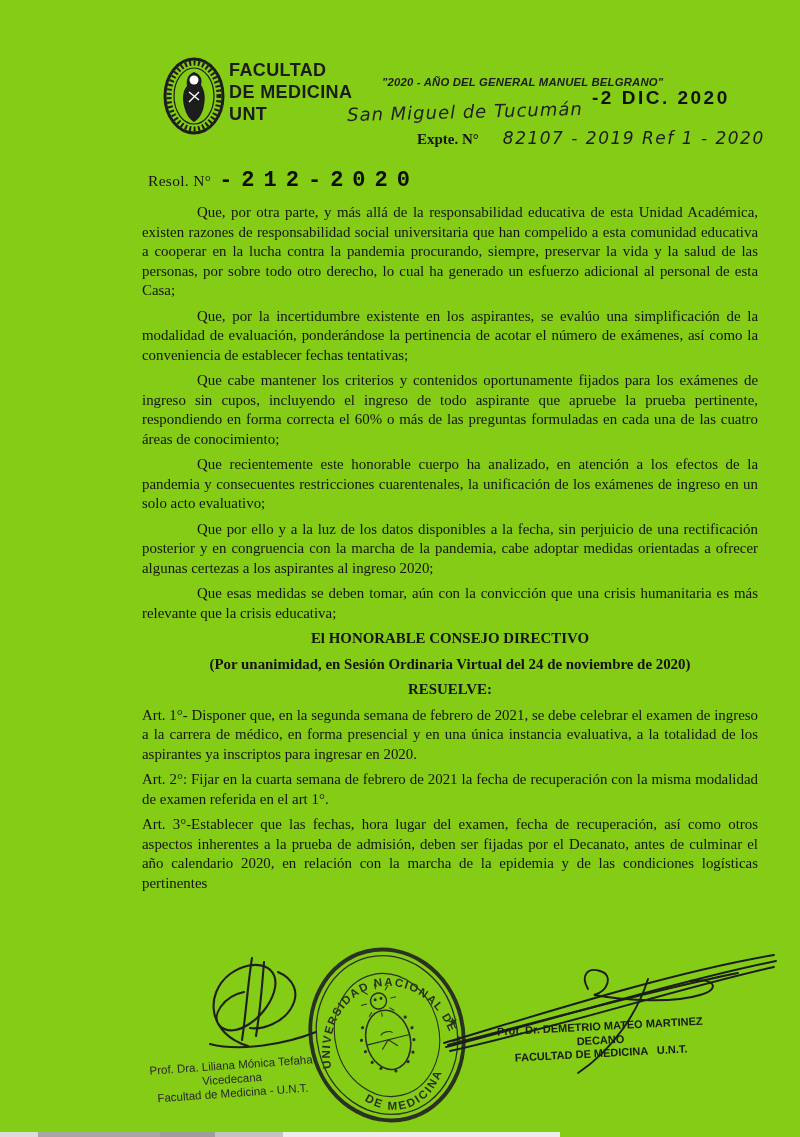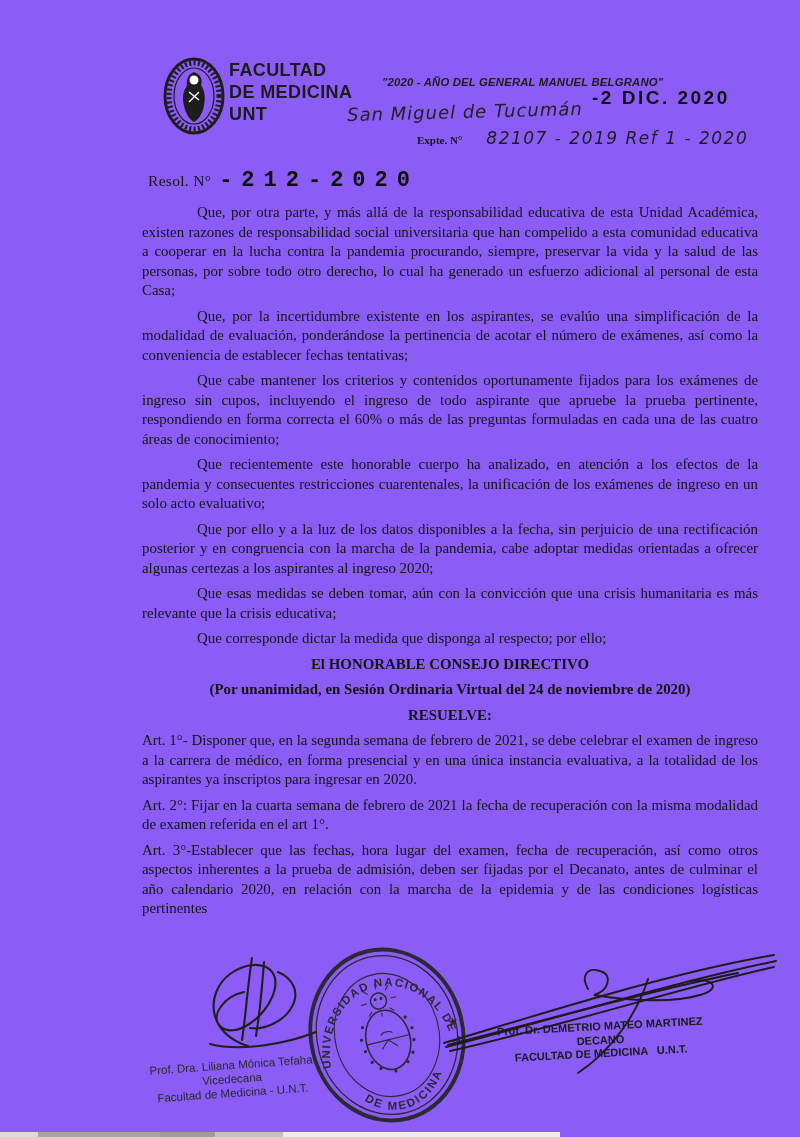--- a/index.html
+++ b/index.html
@@ -1,18 +1,18 @@
 <!DOCTYPE html>
 <html><head>
 <meta charset="utf-8">
 <style>
   html,body{margin:0;padding:0;background:#ffffff;}
   #page{
     position:relative;width:800px;height:1137px;margin:0 auto;
-    background:#8b5cf6;overflow:hidden;
+    background:#84cc16;overflow:hidden;
     font-family:"Liberation Serif","DejaVu Serif",serif;color:#161616;
   }
   [data-name]{box-sizing:border-box;}
 
   
   .logo-seal{position:absolute;left:162px;top:56px;width:64px;height:80px;}
   .org-name{
     position:absolute;left:229px;top:59px;
     font-family:"Liberation Sans","DejaVu Sans",sans-serif;
     font-weight:700;font-size:18px;line-height:22px;color:#1c1c1c;
@@ -30,21 +30,21 @@
   .city-hand{
     position:absolute;left:347px;top:101px;font-size:18px;letter-spacing:1px;
     transform:rotate(-1.5deg);
   }
   .date-stamp{
     position:absolute;left:592px;top:87px;
     font-family:"Liberation Sans","DejaVu Sans",sans-serif;
     font-weight:700;font-size:19px;letter-spacing:2.5px;color:#111;
   }
   .expte-row{position:absolute;left:417px;top:128px;white-space:nowrap;}
-  .expte-label{font-weight:700;font-size:11px;vertical-align:baseline;}
+  .expte-label{font-weight:700;font-size:15px;vertical-align:baseline;}
   .expte-value{
     font-family:"DejaVu Sans",sans-serif;font-style:italic;
     font-size:17px;letter-spacing:1.5px;margin-left:24px;color:#1d1d1d;
   }
   .resol-row{position:absolute;left:148px;top:168px;white-space:nowrap;}
   .resol-label{font-weight:400;font-size:15.5px;letter-spacing:.3px;}
   .resol-value{
     font-family:Liberation Mono, monospace;
     font-weight:700;font-size:22px;letter-spacing:9px;margin-left:8px;
     color:#0d0d0d;
@@ -121,21 +121,20 @@
     <span class="resol-label" data-name="resolution-label">Resol. N°</span><span class="resol-value" data-name="resolution-number-stamp">-212-2020</span>
   </div>
 
   <div class="doc-body" data-name="resolution-body">
     <p class="consid" data-name="considerando-paragraph">Que, por otra parte, y más allá de la responsabilidad educativa de esta Unidad Académica, existen razones de responsabilidad social universitaria que han compelido a esta comunidad educativa a cooperar en la lucha contra la pandemia procurando, siempre, preservar la vida y la salud de las personas, por sobre todo otro derecho, lo cual ha generado un esfuerzo adicional al personal de esta Casa;</p>
     <p class="consid" data-name="considerando-paragraph">Que, por la incertidumbre existente en los aspirantes, se evalúo una simplificación de la modalidad de evaluación, ponderándose la pertinencia de acotar el número de exámenes, así como la conveniencia de establecer fechas tentativas;</p>
     <p class="consid" data-name="considerando-paragraph">Que cabe mantener los criterios y contenidos oportunamente fijados para los exámenes de ingreso sin cupos, incluyendo el ingreso de todo aspirante que apruebe la prueba pertinente, respondiendo en forma correcta el 60% o más de las preguntas formuladas en cada una de las cuatro áreas de conocimiento;</p>
     <p class="consid" data-name="considerando-paragraph">Que recientemente este honorable cuerpo ha analizado, en atención a los efectos de la pandemia y consecuentes restricciones cuarentenales, la unificación de los exámenes de ingreso en un solo acto evaluativo;</p>
     <p class="consid" data-name="considerando-paragraph">Que por ello y a la luz de los datos disponibles a la fecha, sin perjuicio de una rectificación posterior y en congruencia con la marcha de la pandemia, cabe adoptar medidas orientadas a ofrecer algunas certezas a los aspirantes al ingreso 2020;</p>
     <p class="consid" data-name="considerando-paragraph">Que esas medidas se deben tomar, aún con la convicción que una crisis humanitaria es más relevante que la crisis educativa;</p>
-    <p class="consid" data-name="considerando-paragraph">Que corresponde dictar la medida que disponga al respecto; por ello;</p>
 
     <p class="center-bold" data-name="heading-consejo-directivo">El HONORABLE CONSEJO DIRECTIVO</p>
     <p class="center-bold" data-name="heading-sesion">(Por unanimidad, en Sesión Ordinaria Virtual del 24 de noviembre de 2020)</p>
     <p class="center-bold" data-name="heading-resuelve">RESUELVE:</p>
 
     <p class="article" data-name="articulo-1">Art. 1°- Disponer que, en la segunda semana de febrero de 2021, se debe celebrar el examen de ingreso a la carrera de médico, en forma presencial y en una única instancia evaluativa, a la totalidad de los aspirantes ya inscriptos para ingresar en 2020.</p>
     <p class="article" data-name="articulo-2">Art. 2°: Fijar en la cuarta semana de febrero de 2021 la fecha de recuperación con la misma modalidad de examen referida en el art 1°.</p>
     <p class="article" data-name="articulo-3">Art. 3°-Establecer que las fechas, hora lugar del examen, fecha de recuperación, así como otros aspectos inherentes a la prueba de admisión, deben ser fijadas por el Decanato, antes de culminar el año calendario 2020, en relación con la marcha de la epidemia y de las condiciones logísticas pertinentes</p>
   </div>
 

